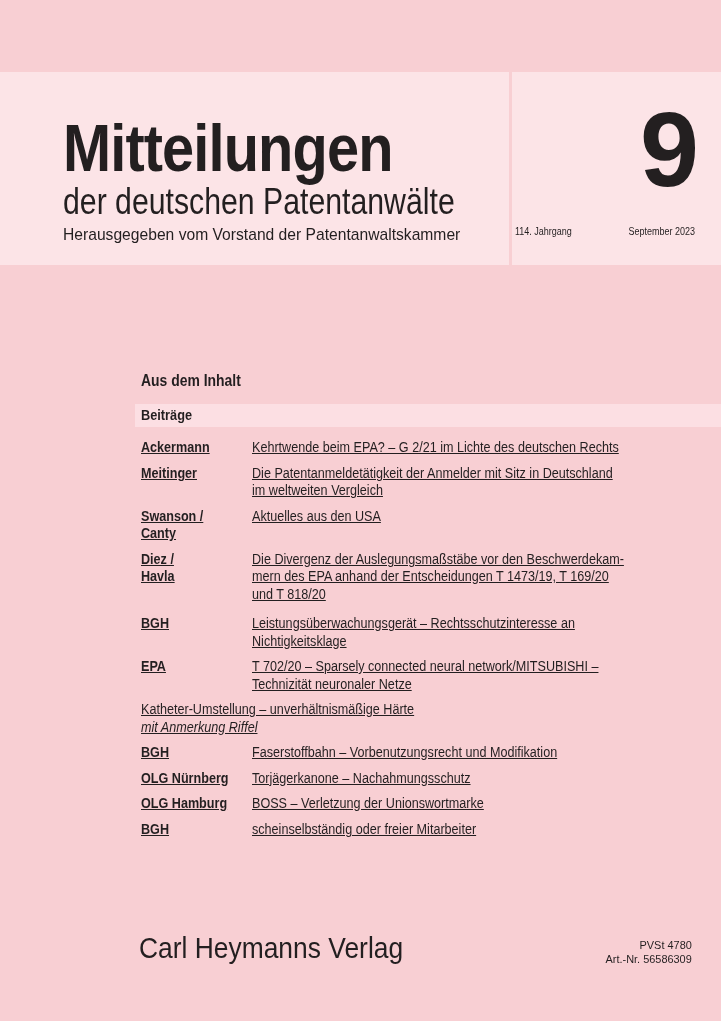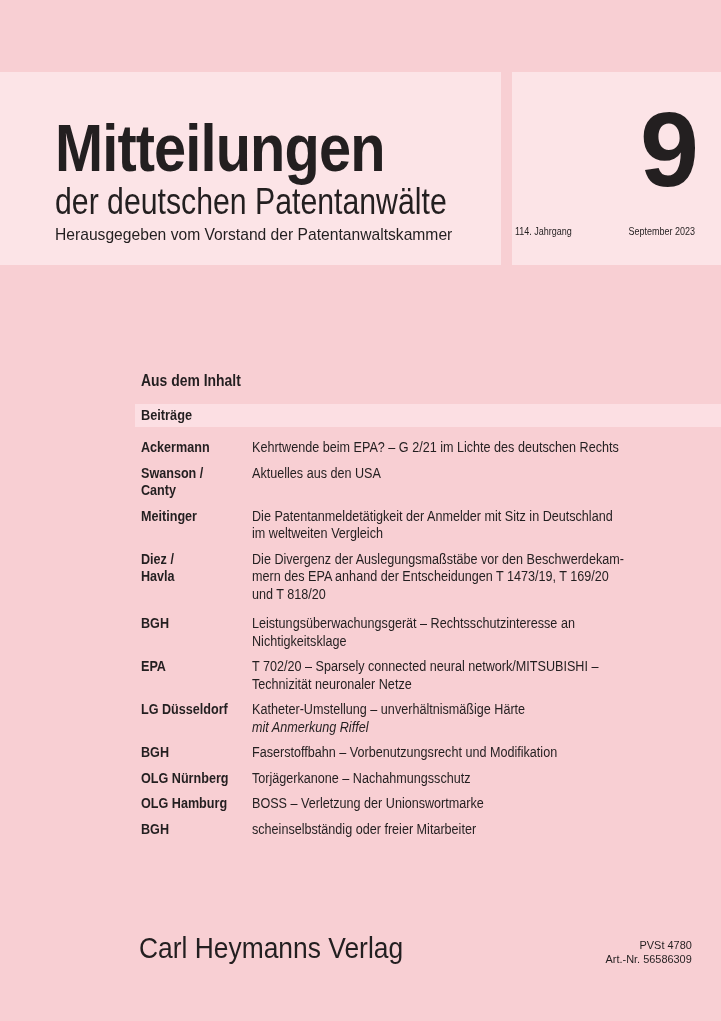--- a/index.html
+++ b/index.html
@@ -4,21 +4,21 @@
 <style>
   html,body { margin:0; padding:0; background:#e9e9e9; }
   .page {
     position:relative; width:721px; height:1021px; overflow:hidden;
     background:#f8cfd3; color:#231f20;
     font-family:"Liberation Sans", sans-serif;
     margin:0 auto;
   }
   
   .panel { position:absolute; top:72px; height:193px; background:#fce4e7; }
-  .panel-left  { left:0; width:501px; }
+  .panel-left  { left:0; width:501px;padding-left:8px; }
   .panel-right { left:512px; width:209px; }
 
   .journal-title {
     margin:43px 0 0 55px; font-size:66px; line-height:66px; font-weight:bold;
     letter-spacing:-1px; white-space:nowrap;
     transform:scaleX(0.875); transform-origin:0 0;
   }
   .journal-subtitle {
     margin:3px 0 0 55px; font-size:36px; line-height:36px; font-weight:400;
     white-space:nowrap; transform:scaleX(0.84); transform-origin:0 0;
@@ -48,21 +48,21 @@
   .section-bar {
     margin:13px 0 0 135px; width:593px; height:23px; box-sizing:border-box;
     background:#fcdfe3; padding-left:6px;
     font-size:14.5px; line-height:23px; font-weight:bold;
   }
   .section-bar .bar-label {
     display:inline-block; white-space:nowrap;
     transform:scaleX(0.88); transform-origin:0 50%;
   }
   .toc-rows { margin-left:141px; }
-  .toc-row { display:grid; grid-template-columns:111px 500px; margin-top:12px; }
+  .toc-row { display:grid; grid-template-columns:111px 500px; margin-top:12px;text-decoration:underline; }
   .toc-row + .toc-row { margin-top:8px; }
   .tl {
     display:block; font-size:14px; line-height:17.5px; white-space:nowrap;
     transform:scaleX(0.9); transform-origin:0 50%;
   }
   .cell-label .tl { font-weight:bold; }
   .tl.italic { font-style:italic; }
 
   
   .footer-publisher {
@@ -106,34 +106,34 @@
       <div class="toc-row">
         <div class="cell-label">
           <span class="tl">Ackermann</span>
         </div>
         <div class="cell-desc">
           <span class="tl">Kehrtwende beim EPA? – G 2/21 im Lichte des deutschen Rechts</span>
         </div>
       </div>
       <div class="toc-row">
         <div class="cell-label">
+          <span class="tl">Meitinger</span>
+        </div>
+        <div class="cell-desc">
+          <span class="tl">Die Patentanmeldetätigkeit der Anmelder mit Sitz in Deutschland</span>
+          <span class="tl">im weltweiten Vergleich</span>
+        </div>
+      </div>
+      <div class="toc-row">
+        <div class="cell-label">
           <span class="tl">Swanson /</span>
           <span class="tl">Canty</span>
         </div>
         <div class="cell-desc">
           <span class="tl">Aktuelles aus den USA</span>
-        </div>
-      </div>
-      <div class="toc-row">
-        <div class="cell-label">
-          <span class="tl">Meitinger</span>
-        </div>
-        <div class="cell-desc">
-          <span class="tl">Die Patentanmeldetätigkeit der Anmelder mit Sitz in Deutschland</span>
-          <span class="tl">im weltweiten Vergleich</span>
         </div>
       </div>
       <div class="toc-row">
         <div class="cell-label">
           <span class="tl">Diez /</span>
           <span class="tl">Havla</span>
         </div>
         <div class="cell-desc">
           <span class="tl">Die Divergenz der Auslegungsmaßstäbe vor den Beschwerdekam-</span>
           <span class="tl">mern des EPA anhand der Entscheidungen T 1473/19, T 169/20</span>
@@ -155,23 +155,20 @@
       <div class="toc-row">
         <div class="cell-label">
           <span class="tl">EPA</span>
         </div>
         <div class="cell-desc">
           <span class="tl">T 702/20 – Sparsely connected neural network/MITSUBISHI –</span>
           <span class="tl">Technizität neuronaler Netze</span>
         </div>
       </div>
       <div class="toc-row">
-        <div class="cell-label">
-          <span class="tl">LG Düsseldorf</span>
-        </div>
         <div class="cell-desc">
           <span class="tl">Katheter-Umstellung – unverhältnismäßige Härte</span>
           <span class="tl italic">mit Anmerkung Riffel</span>
         </div>
       </div>
       <div class="toc-row">
         <div class="cell-label">
           <span class="tl">BGH</span>
         </div>
         <div class="cell-desc">

